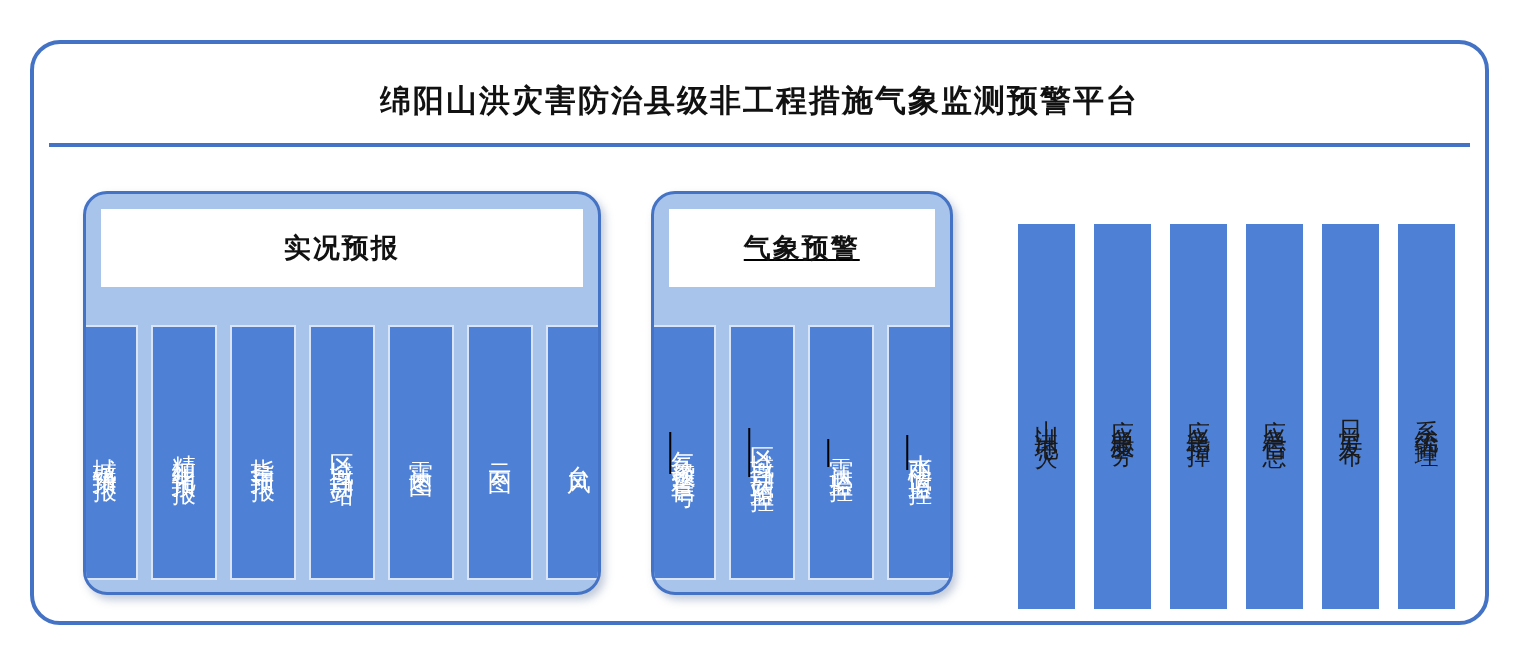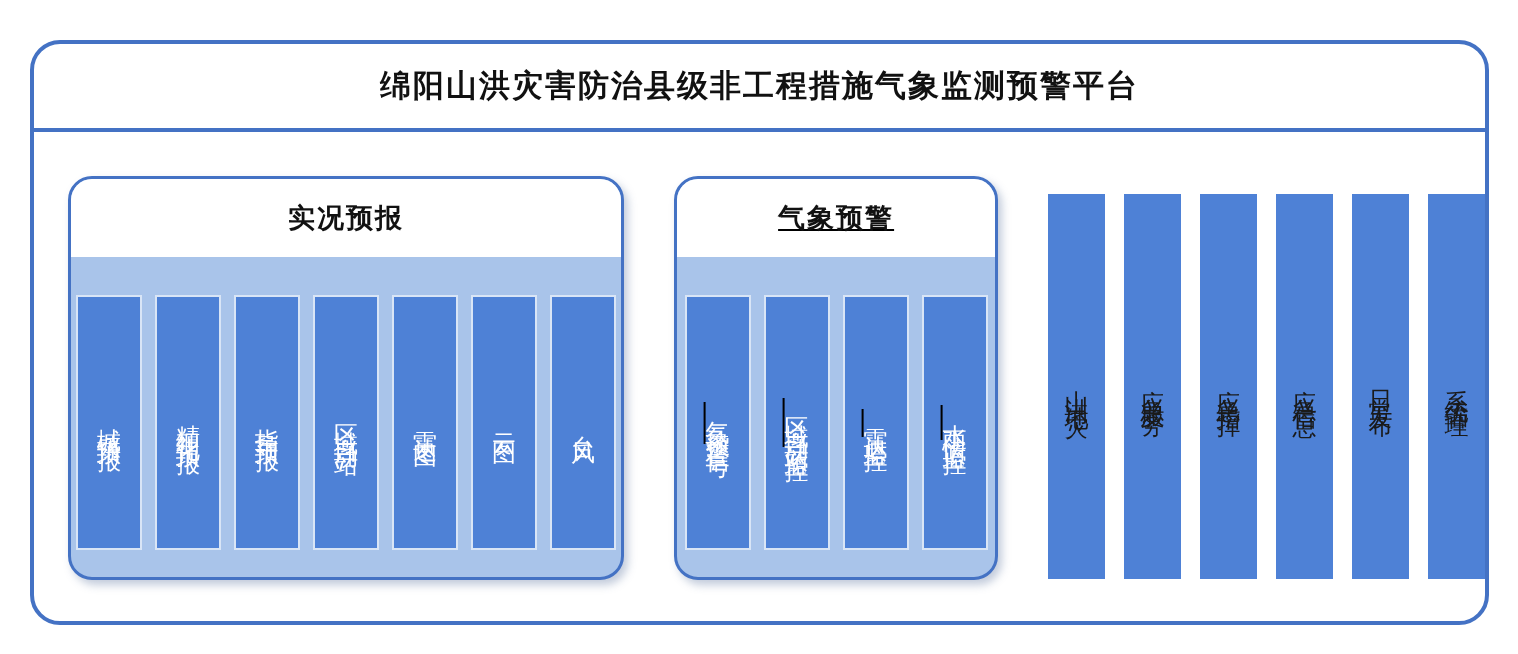--- a/index.html
+++ b/index.html
@@ -1,15 +1,15 @@
 <!DOCTYPE html>
 <html><head>
 <meta charset="utf-8">
 <style>
-  * { margin: 0; padding: 0; box-sizing: border-box; }
+  * { margin: 0; padding: 15px; box-sizing: border-box; }
   html, body {
     width: 1518px; height: 654px;
     background: #ffffff;
     font-family: "Liberation Sans", "DejaVu Sans", sans-serif;
     overflow: hidden;
   }
   .frame {
     position: absolute;
     left: 30px; top: 40px;
     width: 1459px; height: 585px;

